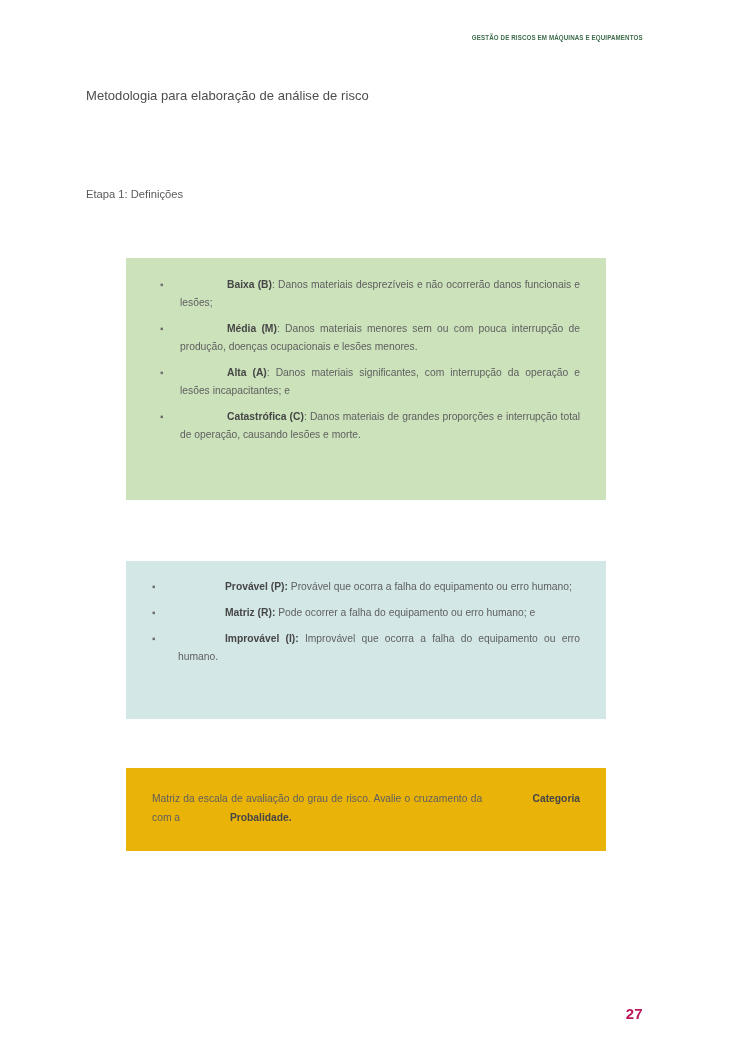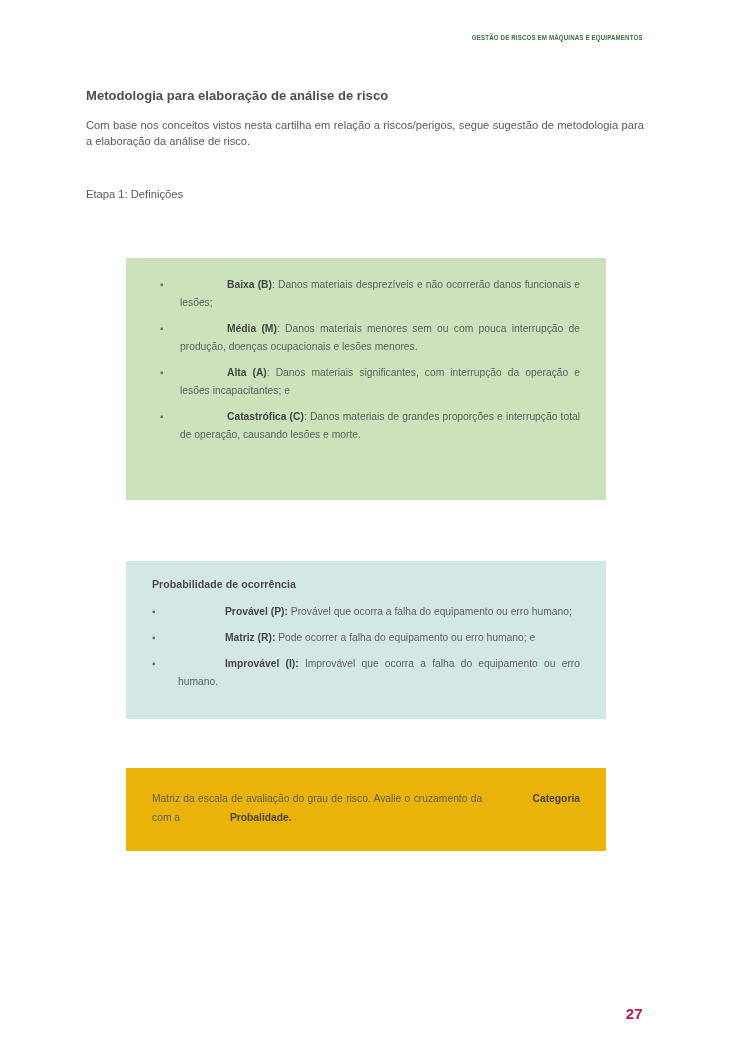--- a/index.html
+++ b/index.html
@@ -34,21 +34,21 @@
   
   .page-body {
     position: absolute;
     left: 86px;
     top: 88px;
     width: 558px;
   }
 
   .section-title {
     font-size: 13px;
-    font-weight: 700;
+    font-weight: 400;
     color: #4d4d4d;
     margin: 0 0 14px 0;
     letter-spacing: 0.05px;
   }
 
   .intro-para {
     font-size: 11.2px;
     line-height: 16.4px;
     color: #5a5a5a;
     text-align: justify;
@@ -143,21 +143,20 @@
     letter-spacing: 0.3px;
   }
 </style>
 </head>
 <body>
 
 <div class="running-head">GESTÃO DE RISCOS EM MÁQUINAS E EQUIPAMENTOS</div>
 
 <div class="page-body">
   <h1 class="section-title">Metodologia para elaboração de análise de risco</h1>
-  <p class="intro-para">Com base nos conceitos vistos nesta cartilha em relação a riscos/perigos, segue sugestão de metodologia para a elaboração da análise de risco.</p>
   <p class="stage-label">Etapa 1: Definições</p>
 </div>
 
 <div class="callout callout-green box-1">
   <div class="callout-inner-1">
     <ul class="callout-list list-indent-1">
       <li>
         <span class="bullet">▪</span><b>Baixa (B)</b><span>: Danos materiais desprezíveis e não ocorrerão danos funcionais e lesões;</span>
       </li>
       <li>
@@ -168,21 +167,20 @@
       </li>
       <li>
         <span class="bullet">▪</span><b>Catastrófica (C)</b><span>: Danos materiais de grandes proporções e interrupção total de operação, causando lesões e morte.</span>
       </li>
     </ul>
   </div>
 </div>
 
 <div class="callout callout-blue box-2">
   <div class="callout-inner-2">
-    <div class="callout-title">Probabilidade de ocorrência</div>
     <ul class="callout-list list-indent-2">
       <li>
         <span class="bullet">▪</span><b>Provável (P):</b><span> Provável que ocorra a falha do equipamento ou erro humano;</span>
       </li>
       <li>
         <span class="bullet">▪</span><b>Matriz (R):</b><span> Pode ocorrer a falha do equipamento ou erro humano; e</span>
       </li>
       <li>
         <span class="bullet">▪</span><b>Improvável (I):</b><span> Improvável que ocorra a falha do equipamento ou erro humano.</span>
       </li>

